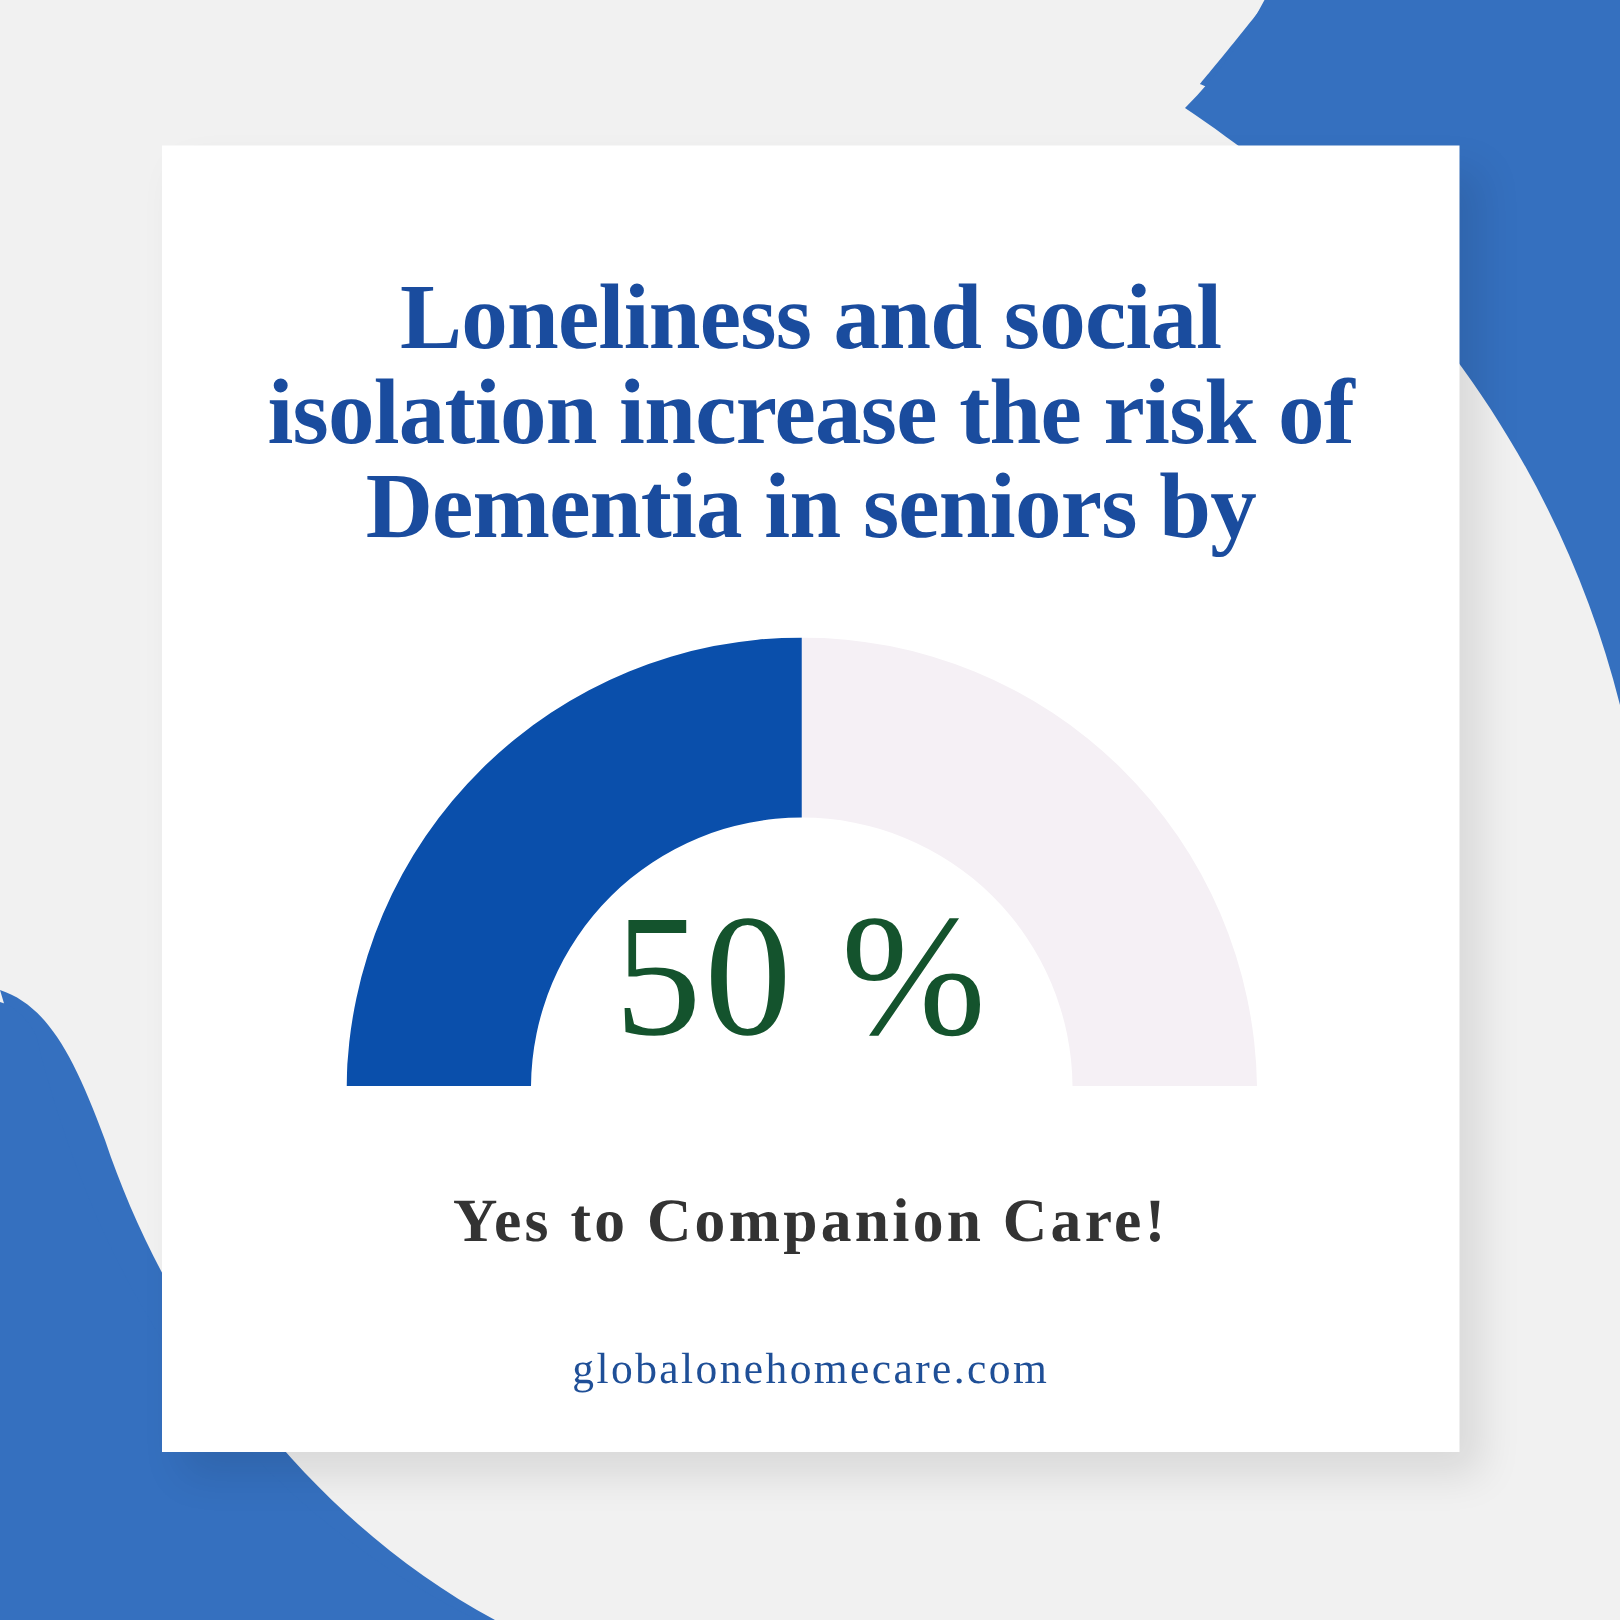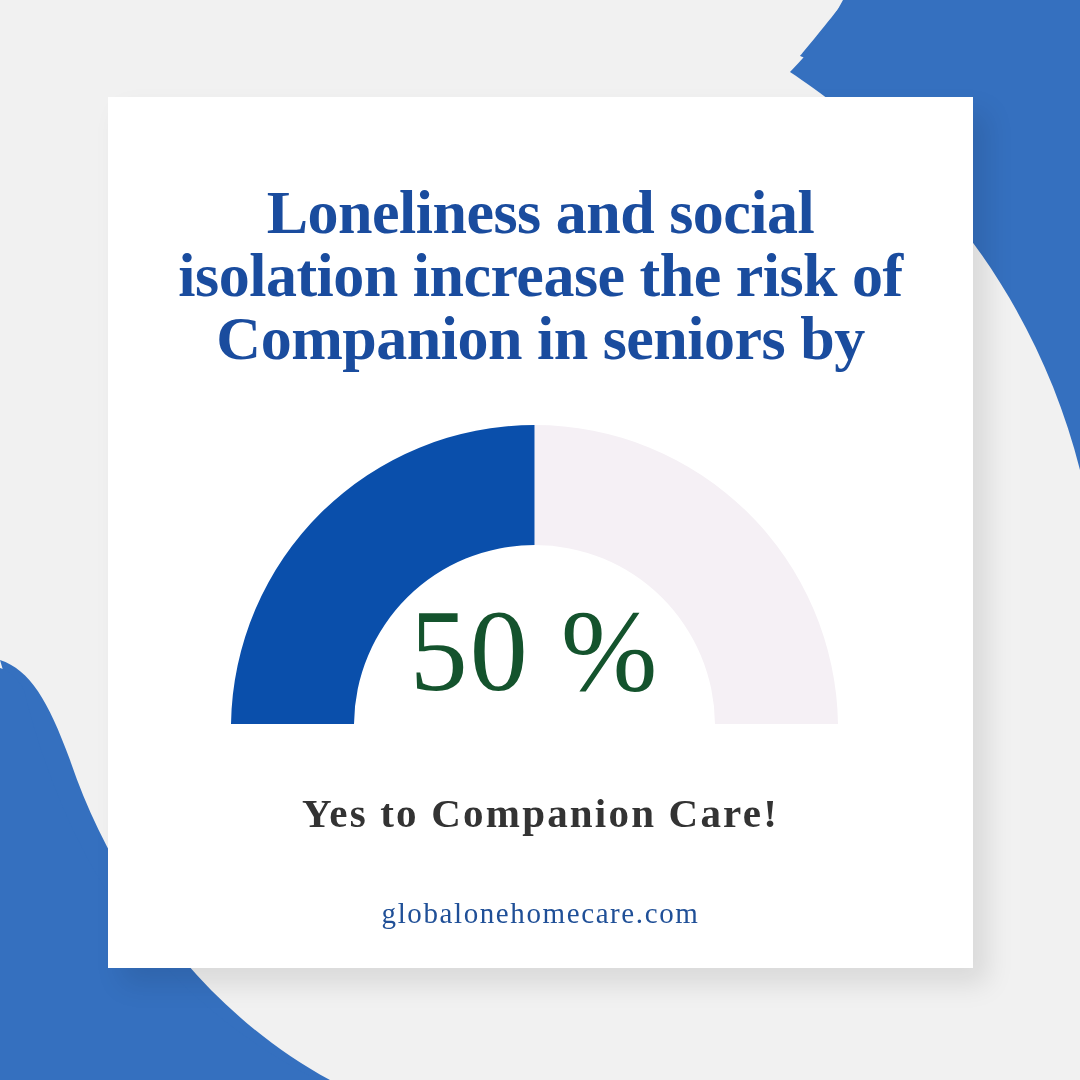--- a/index.html
+++ b/index.html
@@ -124,21 +124,21 @@
 
     <path id="deco-top-right" d="M 1080 0 L 1080 460 C 1080 460 1072 330 990 215 C 905 96 800 56 800 56 C 800 56 830 20 845 0 Z" fill="#3570bf"></path>
     <path id="deco-top-right-2" d="M 843 0 L 1080 0 L 1080 470 C 1050 350 985 240 900 160 C 860 122 820 92 790 72 C 812 50 830 25 843 0 Z" fill="#3570bf"></path>
 
     <path id="deco-bottom-left" d="M 0 660 C 30 760 48 840 44 905 C 40 975 10 1030 -10 1080 L 330 1080 C 200 1010 110 880 70 760 C 48 700 30 670 0 660 Z" fill="#3570bf"></path>
     <path id="deco-bottom-left-2" d="M 0 668 L 0 1080 L 318 1080 C 230 1036 160 972 110 896 C 68 832 40 756 24 690 C 16 676 8 670 0 668 Z" fill="#3570bf"></path>
   </svg>
 
   <div id="card" style="background: rgb(255, 255, 255);">
 
-    <h1 id="headline" style="color: rgb(26, 76, 158);">Loneliness and social isolation increase the risk of Companion in seniors by</h1>
+    <h1 id="headline" style="color: rgb(26, 76, 158);">Loneliness and social isolation increase the risk of Dementia in seniors by</h1>
 
     <div id="gauge-wrap">
       <svg id="gauge-svg" viewBox="0 0 607 300">
 
         <path id="gauge-track" d="M 303.5 0 A 303.5 303.5 0 0 1 607 299 L 484 299 A 180.5 180.5 0 0 0 303.5 120 Z" fill="#f5f0f5"></path>
 
         <path id="gauge-fill" d="M 303.5 0 A 303.5 303.5 0 0 0 0 299 L 123 299 A 180.5 180.5 0 0 1 303.5 120 Z" fill="#0a4fab"></path>
       </svg>
       <div id="gauge-value" style="color: #14532d;">50 %</div>
     </div>

